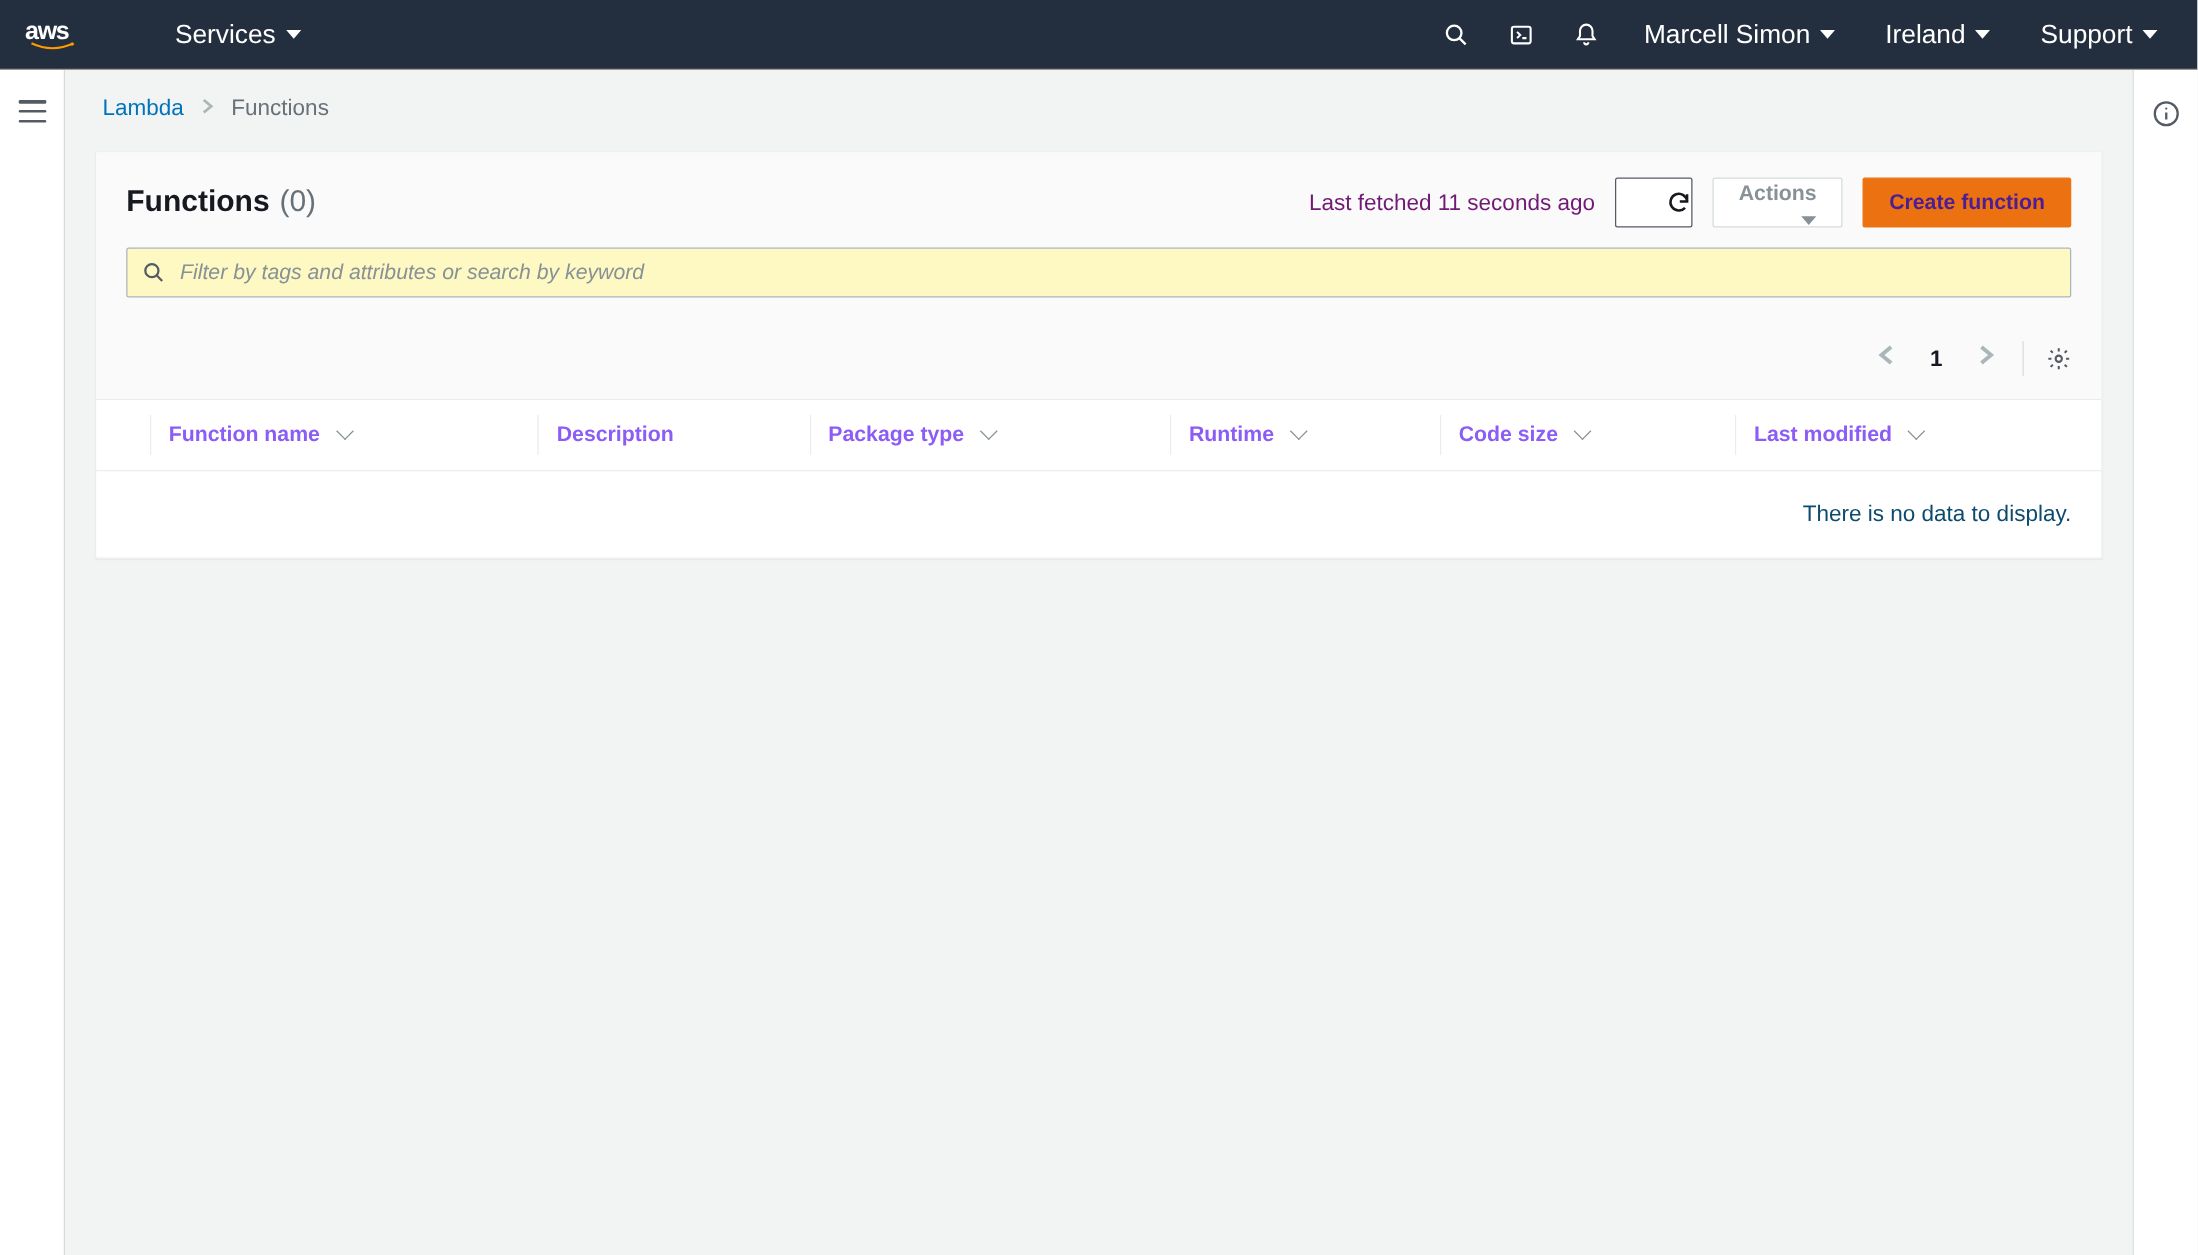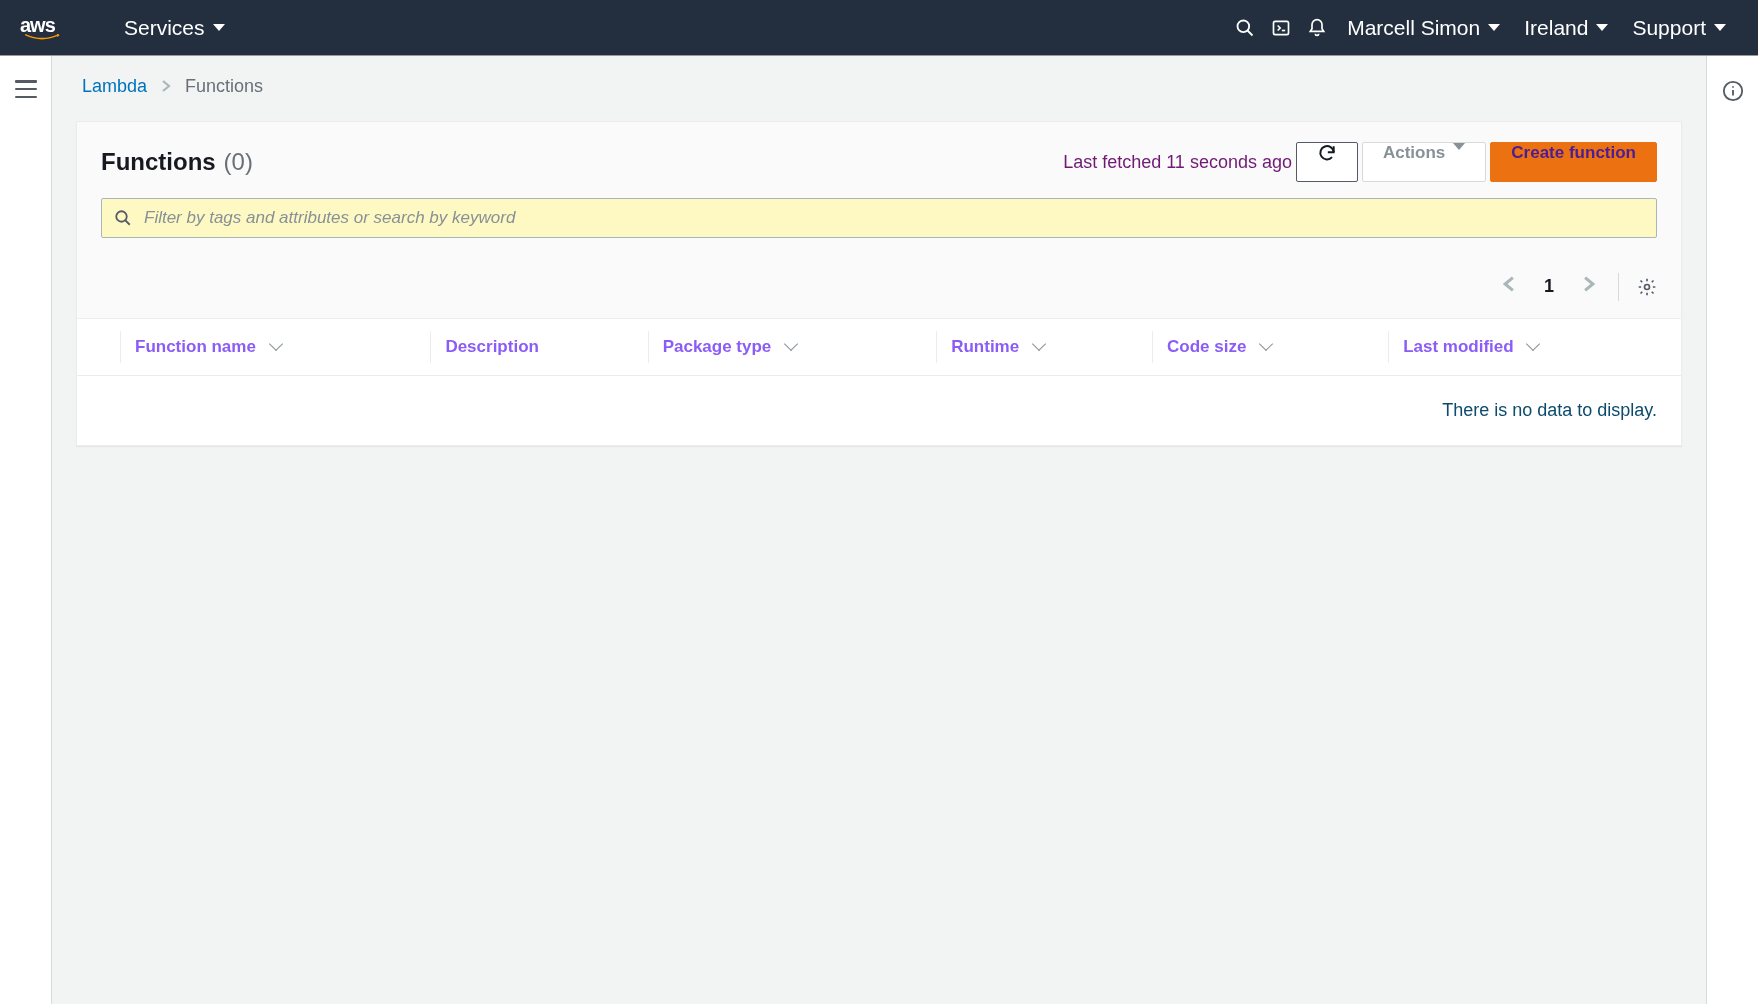--- a/index.html
+++ b/index.html
@@ -11,20 +11,21 @@
     }
     
     .topnav {
       height: 56px;
       background: #232f3e;
       display: flex;
       align-items: center;
       padding: 0 20px;
       color: #fff;
       border-bottom: 1px solid #999;
+      gap: 16px;
     }
     .aws-logo {
       width: 44px;
       height: 26px;
       margin-right: 48px;
       display: flex;
       flex-direction: column;
       justify-content: center;
     }
     .aws-logo-text {
@@ -136,52 +137,53 @@
       box-shadow: 0 1px 1px rgba(0,0,0,0.05);
     }
     .panel-header {
       padding: 20px 24px 16px 24px;
       background: #fafafa;
       border-bottom: 1px solid transparent;
     }
     .panel-header-row {
       display: flex;
       align-items: center;
-      gap: 4px;
+      gap: 16px;
     }
     .panel-title {
       font-size: 24px;
       font-weight: 700;
       color: #16191f;
     }
     .panel-count {
       font-size: 24px;
       font-weight: 400;
       color: #687078;
       margin-left: 4px;
     }
     .last-fetched {
       font-size: 18px;
       color: #701a75;
       margin-left: auto;
     }
     .btn {
       display: inline-flex;
-      align-items: flex-start;
+      align-items: flex-end;
       justify-content: center;
       gap: 8px;
       height: 40px;
       padding: 0 20px;
       border-radius: 2px;
       font-size: 17px;
       font-weight: 700;
       cursor: pointer;
       border: 1px solid #545b64;
       background: #fff;
       color: #545b64;
+      flex-direction: column;
     }
     .btn-icon-only {
       width: 62px;
       padding: 0;
     }
     .btn-disabled {
       color: #879196;
       border-color: #d5dbdb;
       cursor: default;
     }

